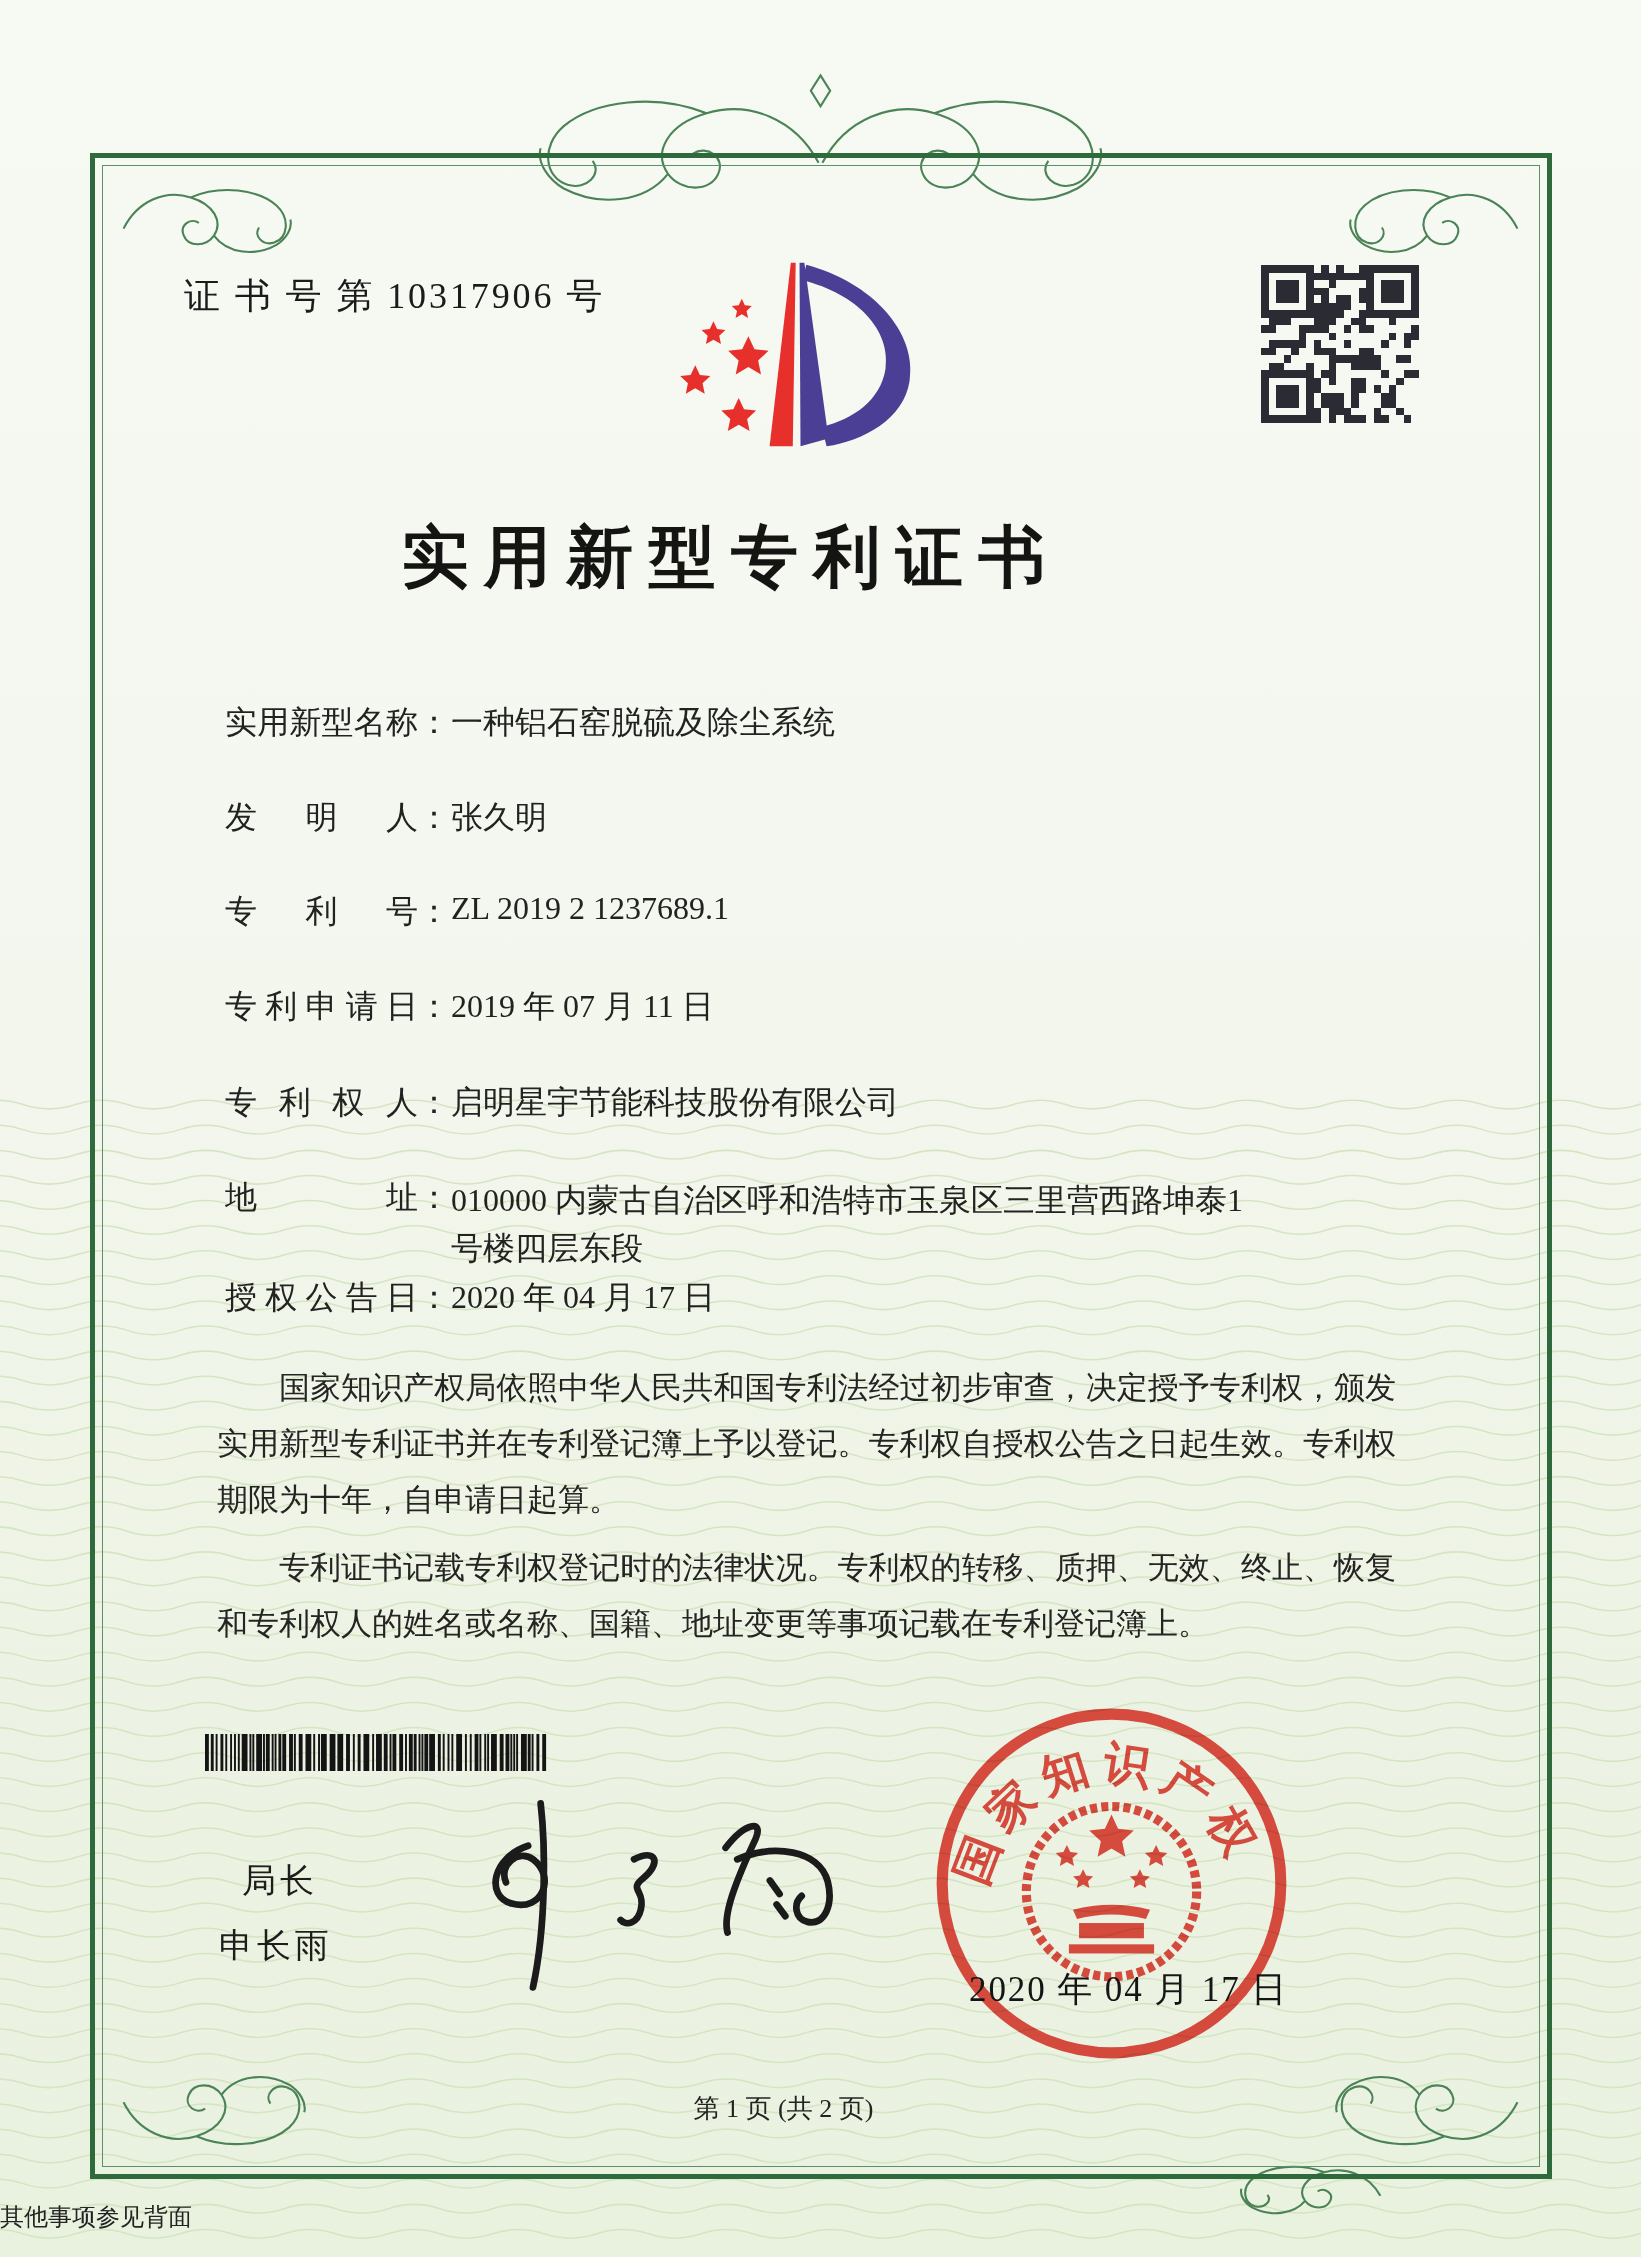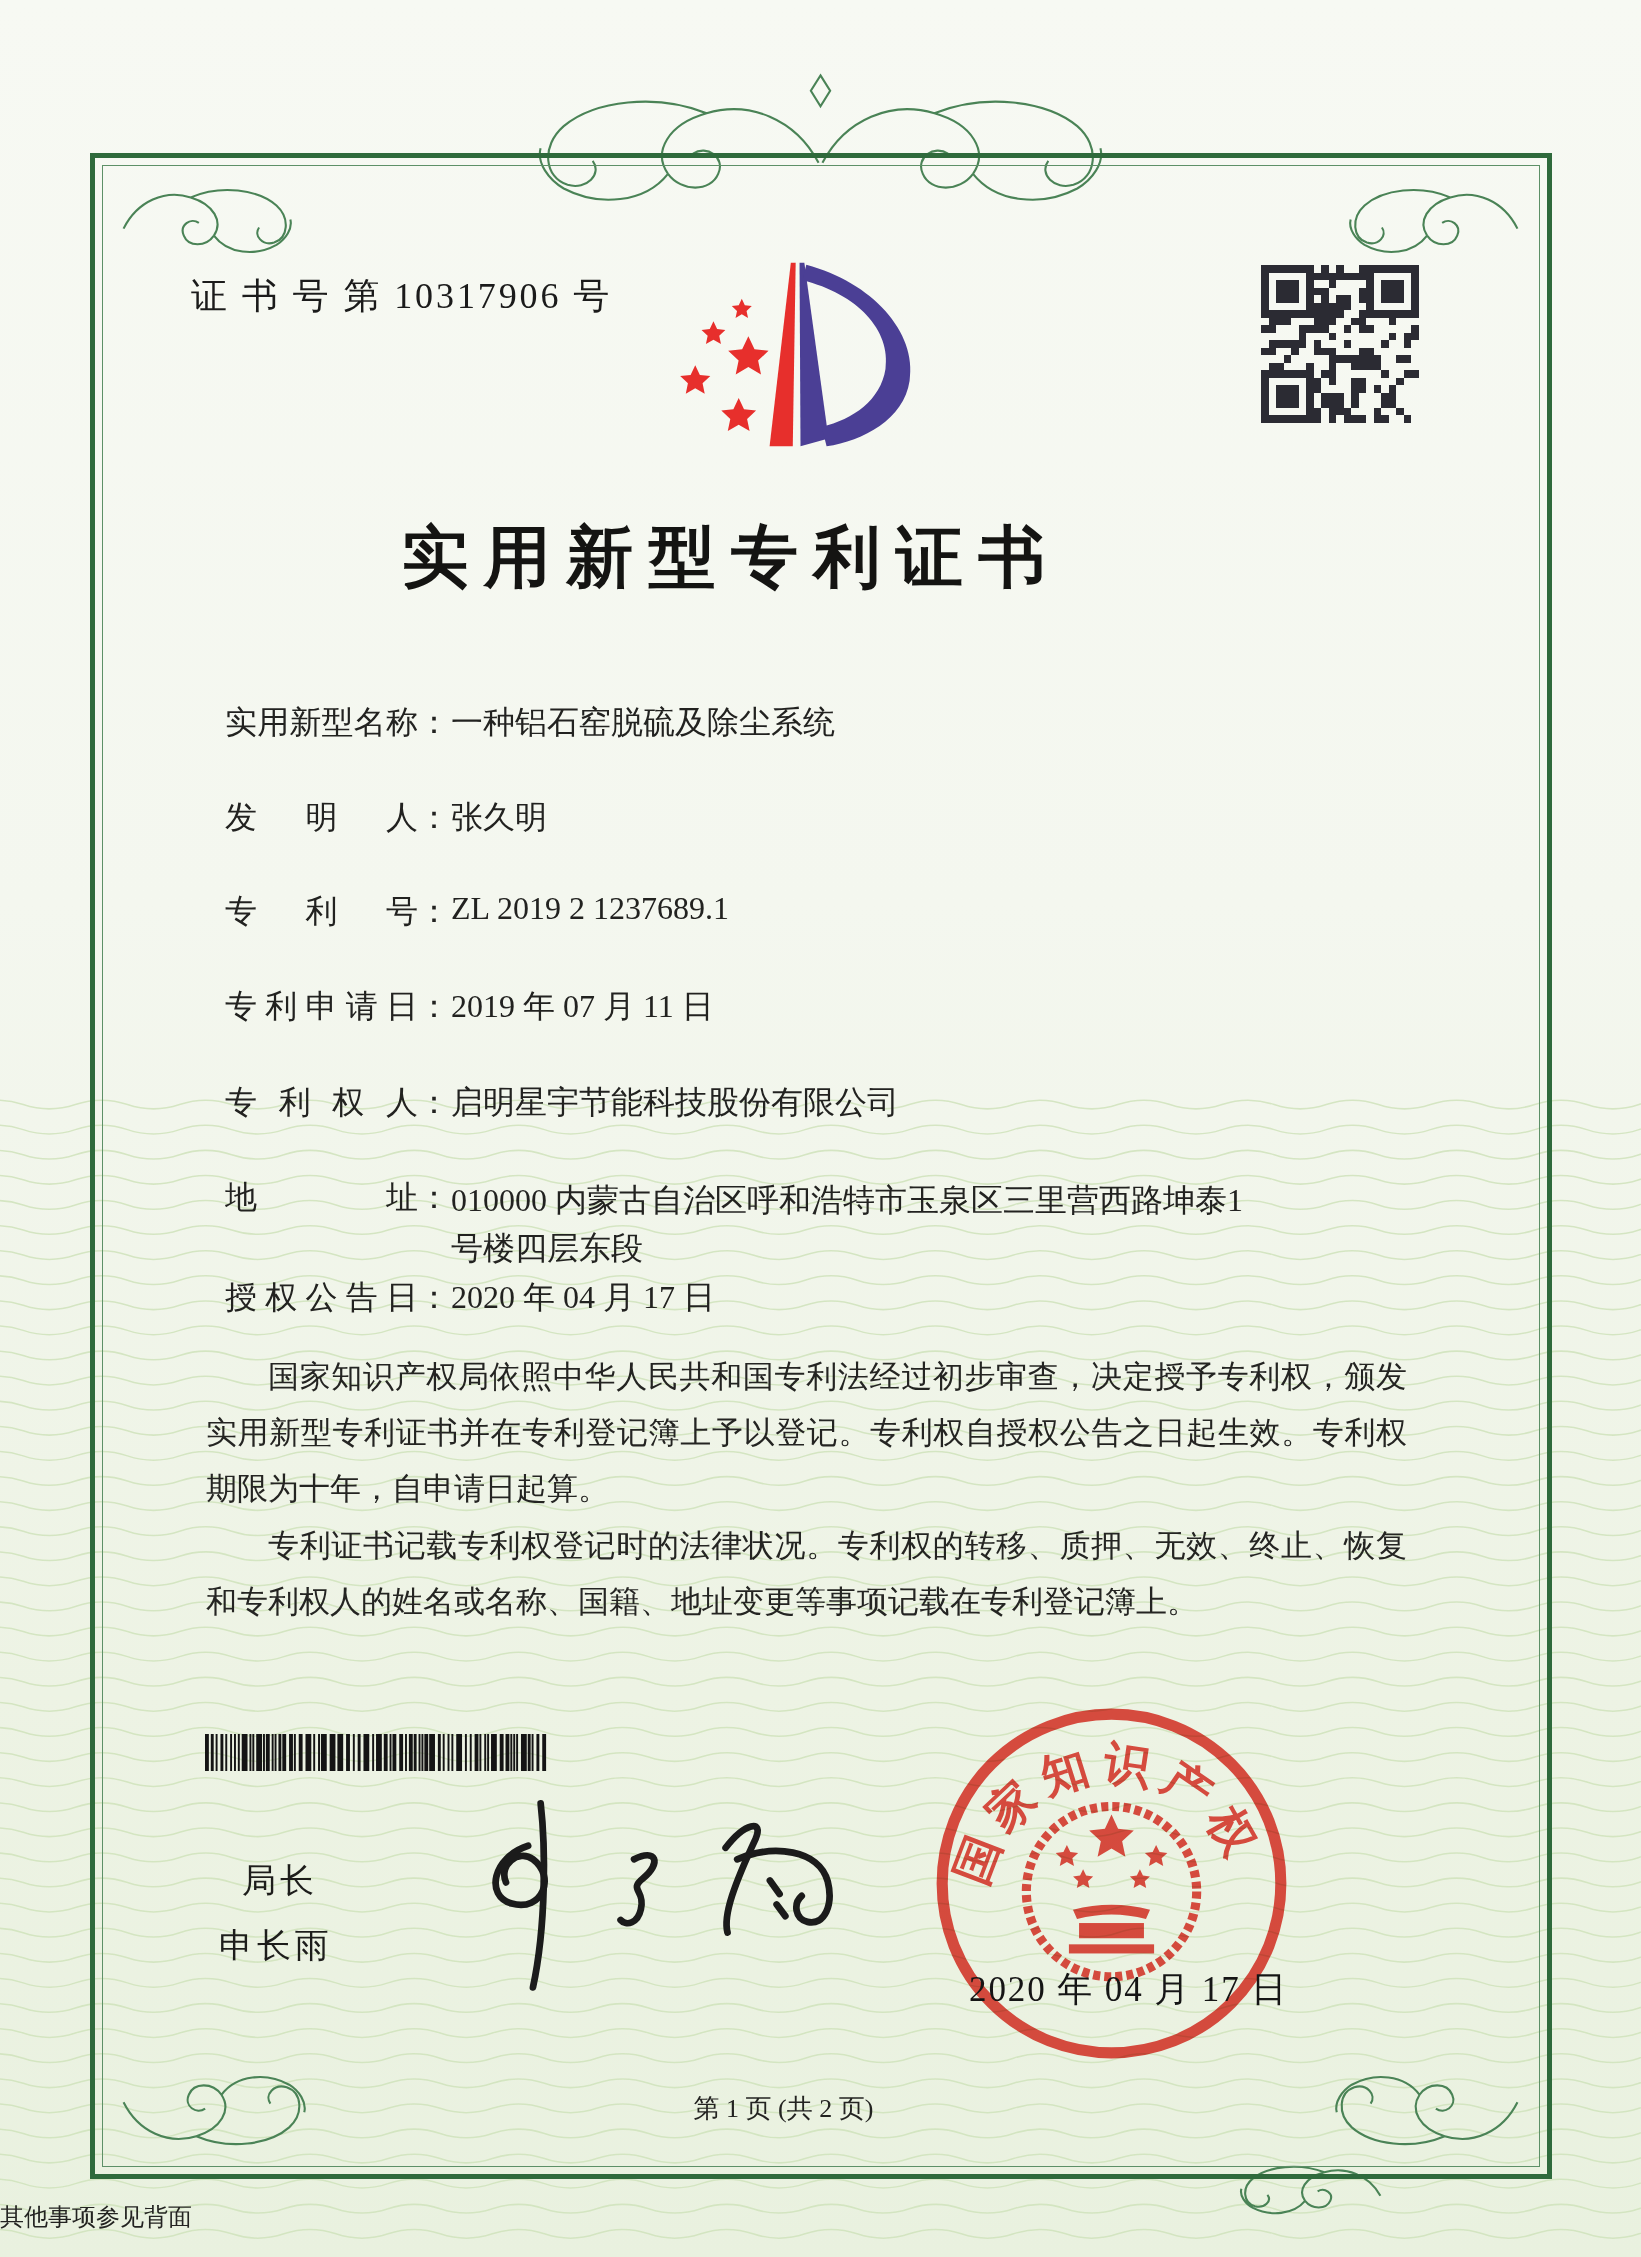--- a/index.html
+++ b/index.html
@@ -16,38 +16,38 @@
 
   .frame-outer{
     position:absolute;left:90px;top:153px;width:1462px;height:2026px;
     border:5.8px solid #2f6a3c;box-sizing:border-box;
   }
   .frame-inner{
     position:absolute;left:6.8px;top:6.8px;right:6.8px;bottom:6.8px;
     border:1.9px solid #5d9067;
   }
 
-  .cert-number{position:absolute;left:191px;top:272px;font-size:36px;letter-spacing:2.9px;color:#1b1b1b;}
+  .cert-number{position:absolute;left:184px;top:272px;font-size:36px;letter-spacing:2.9px;color:#1b1b1b;}
   .logo{position:absolute;left:674px;top:257px;width:253px;height:201px;}
   .qr{position:absolute;left:1261px;top:265px;width:158px;height:158px;}
   .title{
     position:absolute;left:90px;top:512px;width:1282px;text-align:center;
     font-size:67px;font-weight:700;letter-spacing:15.4px;color:#141412;
   }
 
   .frow{position:absolute;left:225px;width:1217px;font-size:32px;color:#222220;white-space:nowrap;}
   .flabel{display:inline-block;width:193px;text-align:justify;text-align-last:justify;vertical-align:top;}
   .fcolon{display:inline-block;vertical-align:top;}
   .fvalue{display:inline-block;margin-left:1px;vertical-align:top;}
   .fvalue-wrap{white-space:normal;width:956px;line-height:48px;}
   .pair2{position:absolute;left:576px;top:0;}
 
   .body-text{position:absolute;left:205px;top:1348px;width:1203px;font-size:31px;line-height:56px;
     text-align:justify;color:#242422;}
-  .body-text p{margin:1px;text-indent:2em;}
+  .body-text p{margin:12px;text-indent:2em;}
 
   .barcode{position:absolute;left:205px;top:1734px;width:344px;height:37px;}
   .signer-title{position:absolute;left:242px;top:1858px;font-size:34px;letter-spacing:3.9px;}
   .signer-name{position:absolute;left:219px;top:1923px;font-size:34px;letter-spacing:3.9px;}
   .signature{position:absolute;left:436px;top:1788px;width:454px;height:210px;}
   .signature path{fill:none;stroke:#1b1b1b;stroke-width:7;stroke-linecap:round;}
 
   .seal{position:absolute;left:929px;top:1701px;width:365px;height:365px;mix-blend-mode:multiply;opacity:.95;}
   .seal-date{position:absolute;left:969px;top:1966px;font-size:35px;letter-spacing:1.9px;color:#151515;z-index:5;}
 

